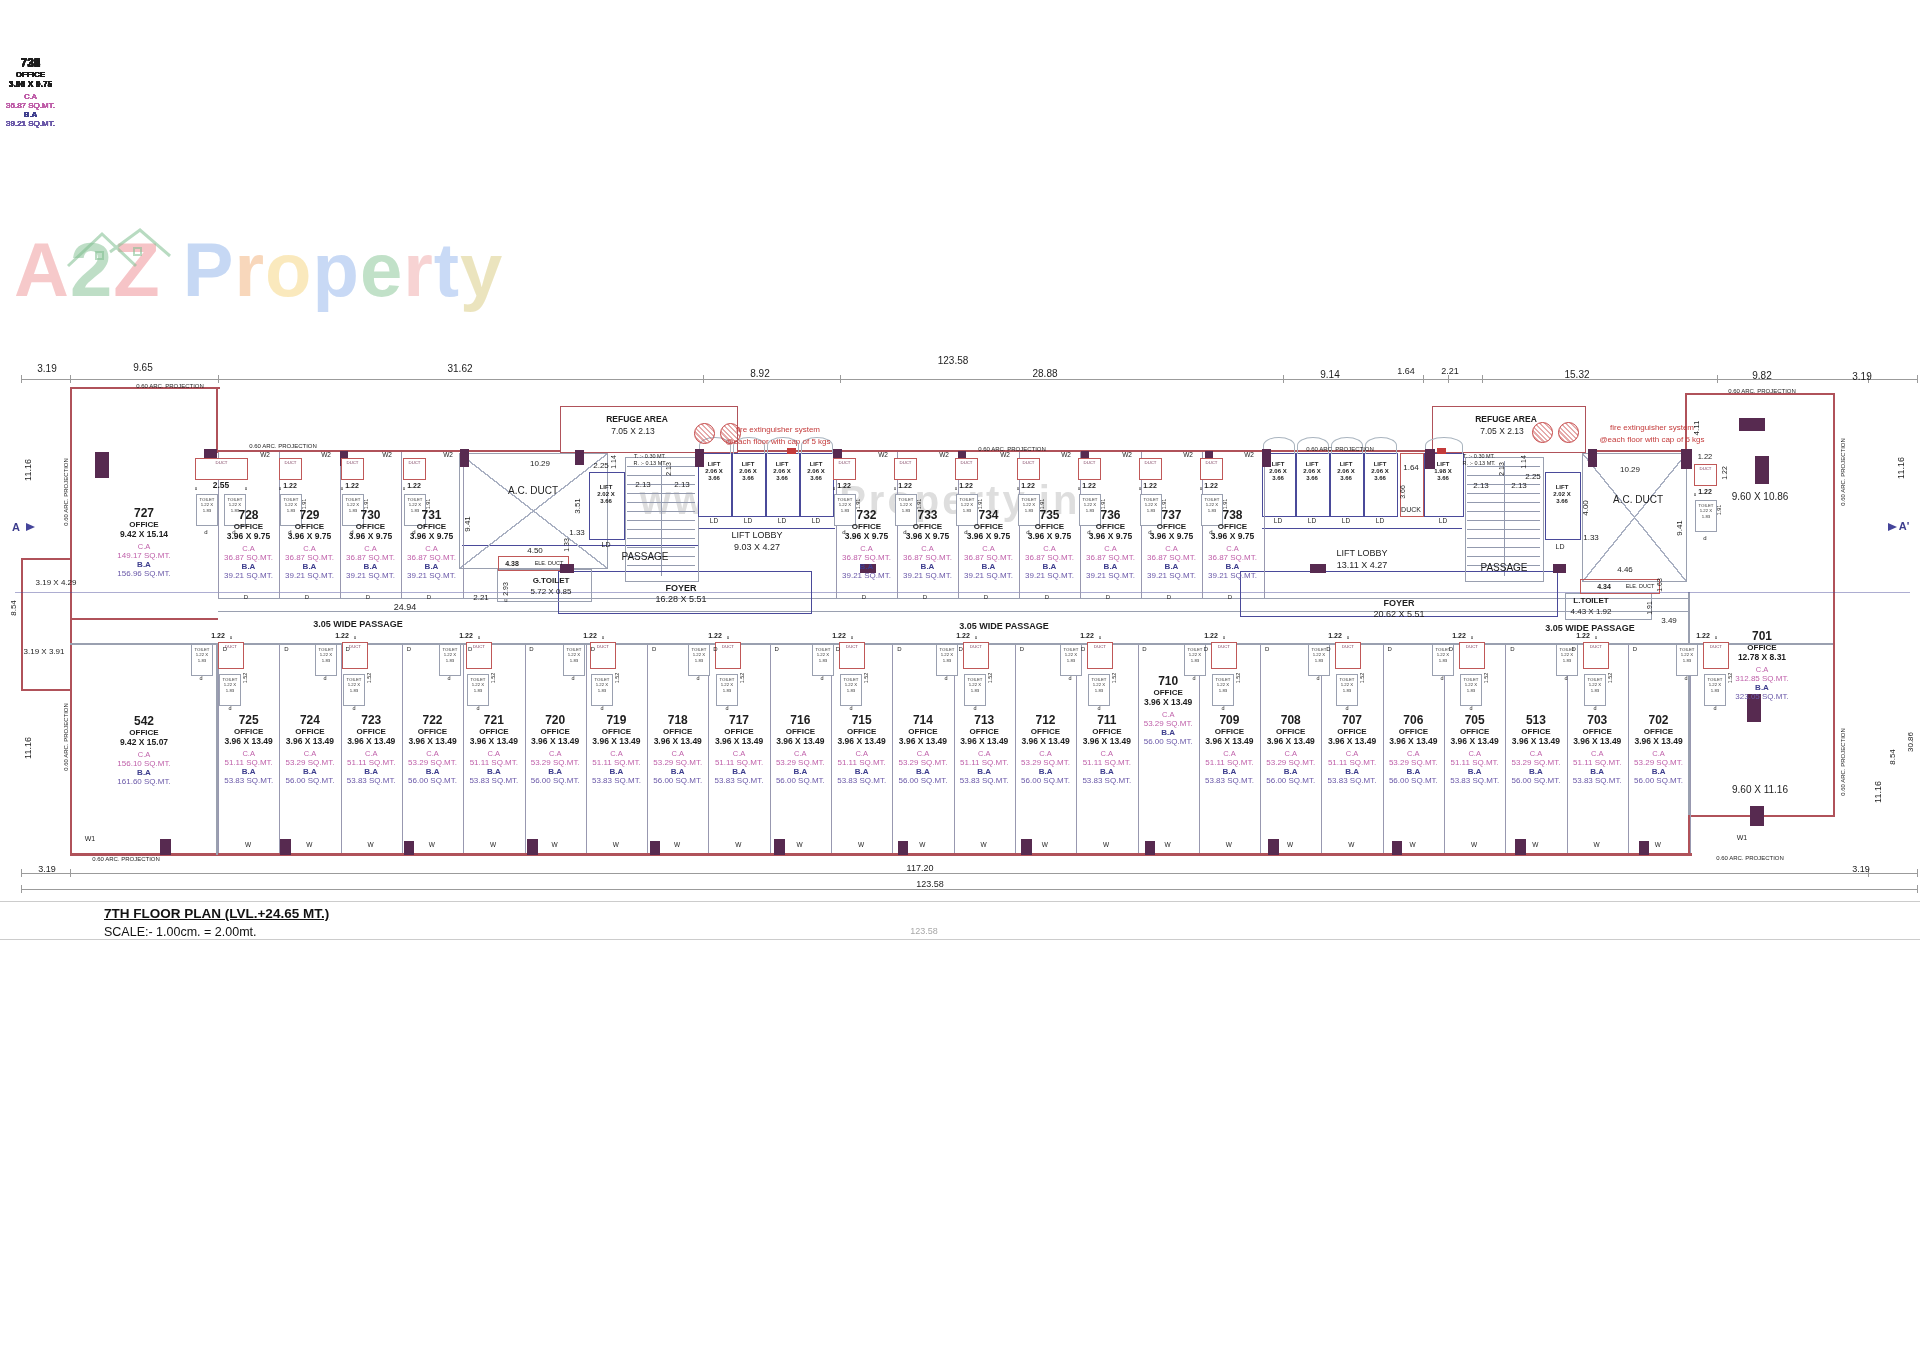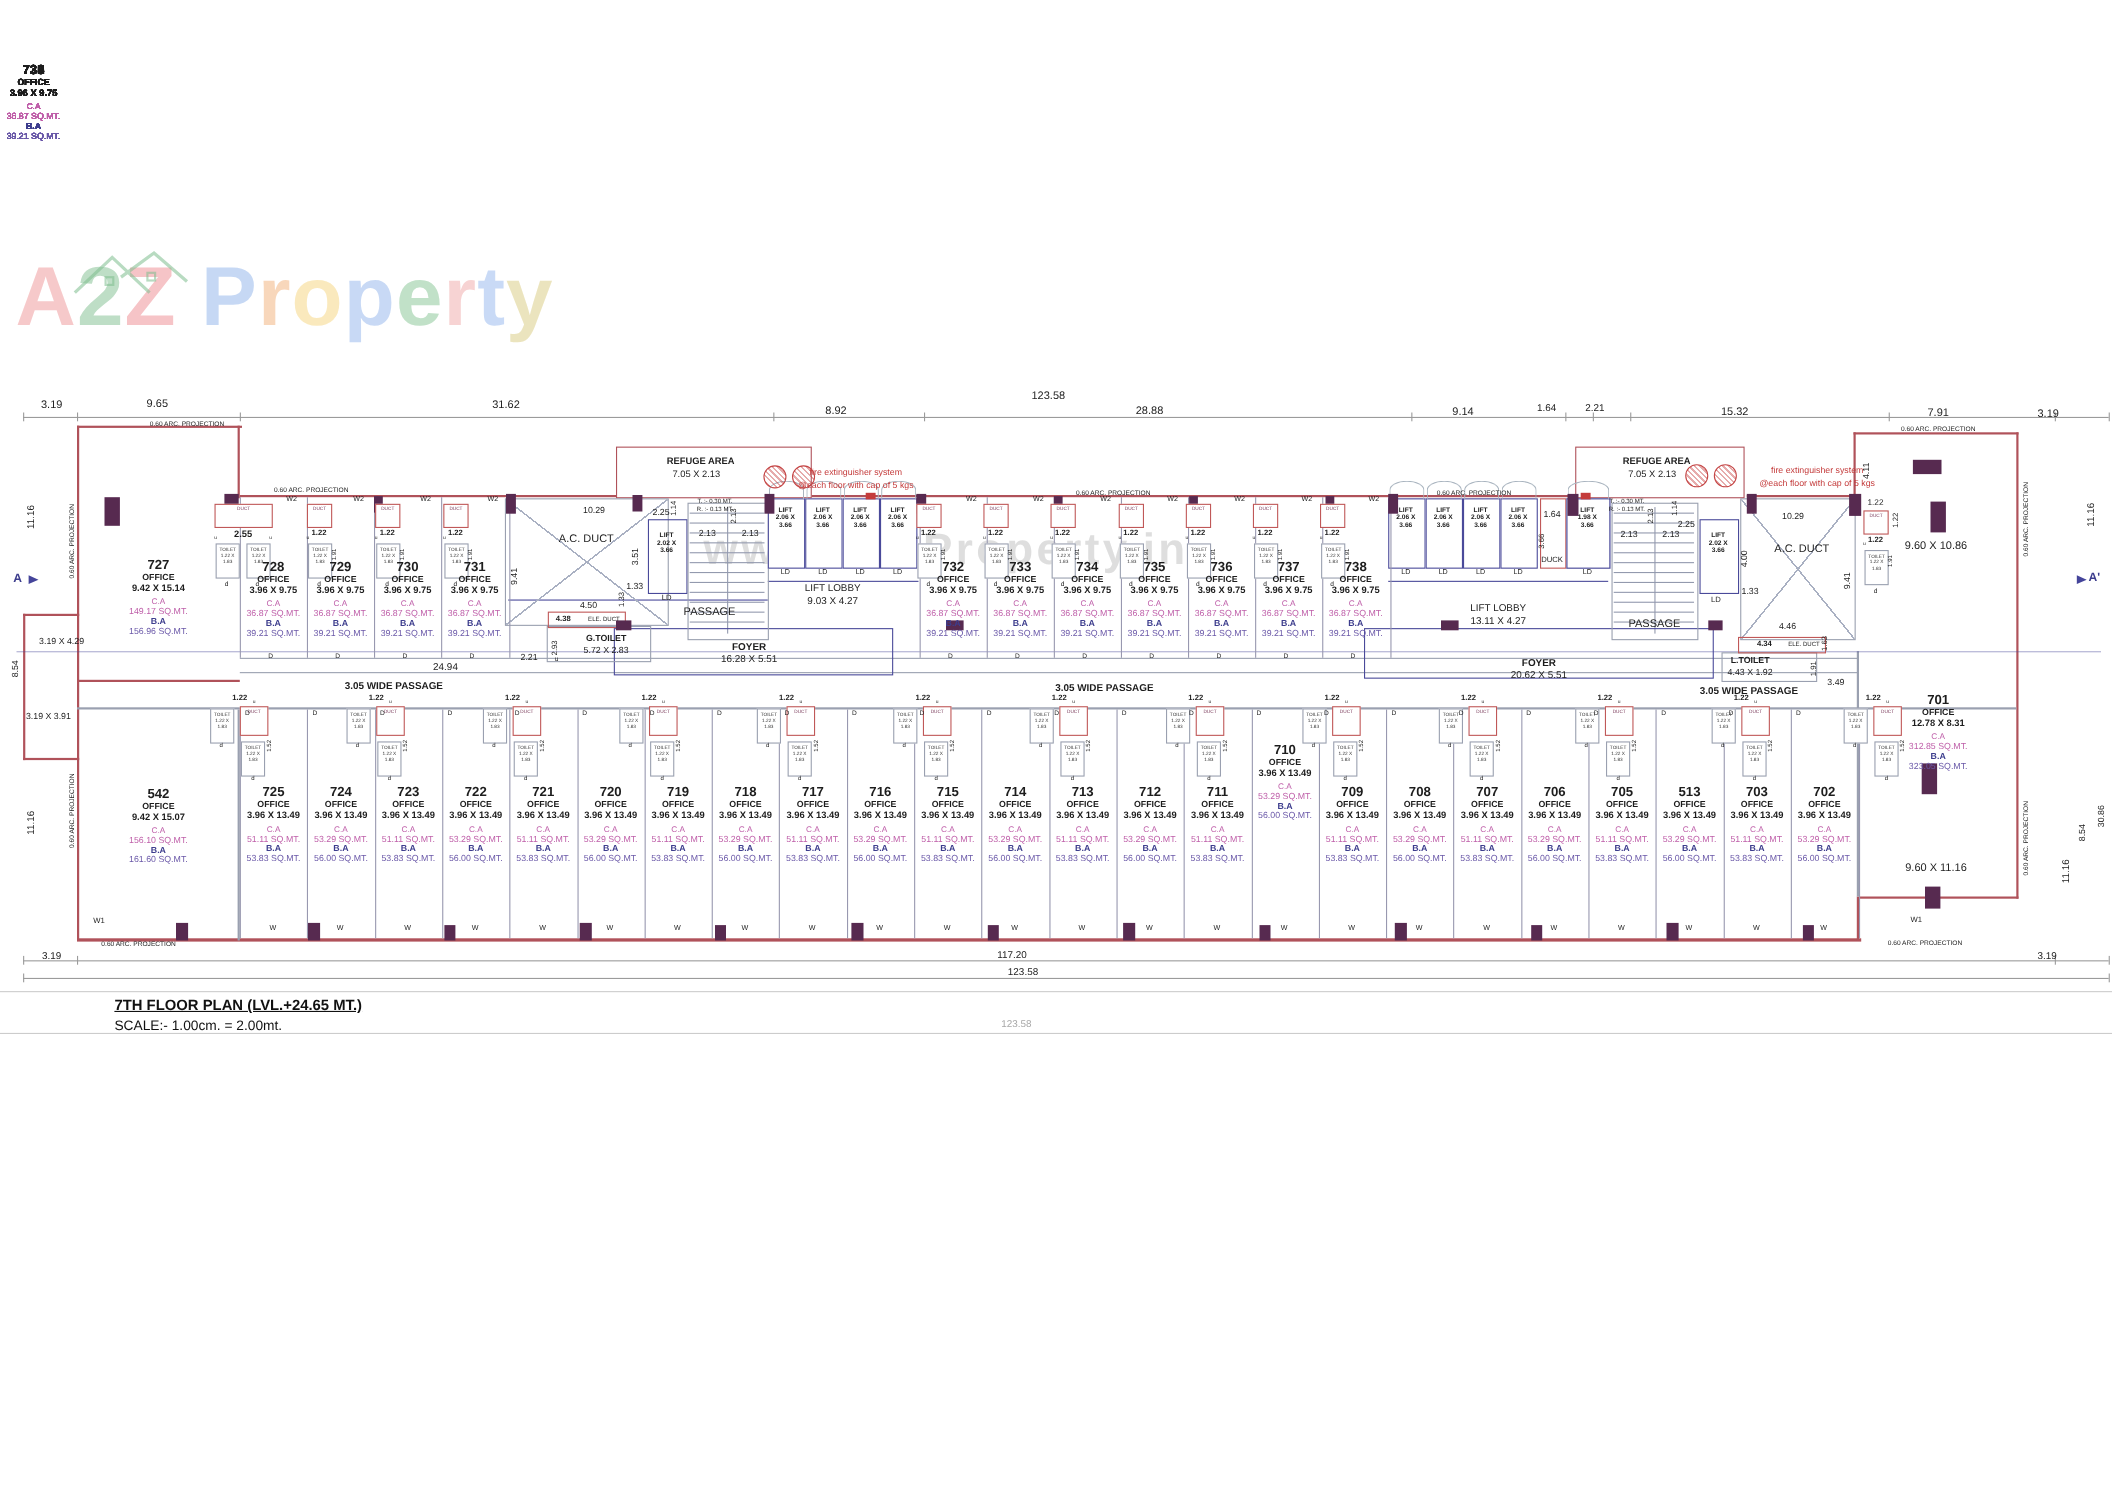--- a/index.html
+++ b/index.html
@@ -197,21 +197,21 @@
       <span class="ann" style="position: absolute; left: 47px; top: 369px; font-size: 10px; font-weight: normal;">3.19</span>
       <span class="ann" style="position: absolute; left: 143px; top: 368px; font-size: 10px; font-weight: normal;">9.65</span>
       <span class="ann" style="position: absolute; left: 460px; top: 369px; font-size: 10px; font-weight: normal;">31.62</span>
       <span class="ann" style="position: absolute; left: 760px; top: 374px; font-size: 10px; font-weight: normal;">8.92</span>
       <span class="ann" style="position: absolute; left: 953px; top: 361px; font-size: 10px; font-weight: normal;">123.58</span>
       <span class="ann" style="position: absolute; left: 1045px; top: 374px; font-size: 10px; font-weight: normal;">28.88</span>
       <span class="ann" style="position: absolute; left: 1330px; top: 375px; font-size: 10px; font-weight: normal;">9.14</span>
       <span class="ann" style="position: absolute; left: 1406px; top: 371px; font-size: 9px; font-weight: normal;">1.64</span>
       <span class="ann" style="position: absolute; left: 1450px; top: 371px; font-size: 9px; font-weight: normal;">2.21</span>
       <span class="ann" style="position: absolute; left: 1577px; top: 375px; font-size: 10px; font-weight: normal;">15.32</span>
-      <span class="ann" style="position: absolute; left: 1762px; top: 376px; font-size: 10px; font-weight: normal;">7.91</span>
+      <span class="ann" style="position: absolute; left: 1762px; top: 376px; font-size: 10px; font-weight: normal;">9.82</span>
       <span class="ann" style="position: absolute; left: 1862px; top: 377px; font-size: 10px; font-weight: normal;">3.19</span>
       <span class="ann" style="position: absolute; left: 170px; top: 386px; font-size: 6px; font-weight: normal;">0.60 ARC. PROJECTION</span>
       <span class="ann" style="position: absolute; left: 283px; top: 446px; font-size: 6px; font-weight: normal;">0.60 ARC. PROJECTION</span>
       <span class="ann" style="position: absolute; left: 1012px; top: 449px; font-size: 6px; font-weight: normal;">0.60 ARC. PROJECTION</span>
       <span class="ann" style="position: absolute; left: 1340px; top: 449px; font-size: 6px; font-weight: normal;">0.60 ARC. PROJECTION</span>
       <span class="ann" style="position: absolute; left: 1762px; top: 391px; font-size: 6px; font-weight: normal;">0.60 ARC. PROJECTION</span>
       <span class="ann" style="position: absolute; left: 126px; top: 859px; font-size: 6px; font-weight: normal;">0.60 ARC. PROJECTION</span>
       <span class="ann" style="position: absolute; left: 1750px; top: 858px; font-size: 6px; font-weight: normal;">0.60 ARC. PROJECTION</span>
       <span class="ann rot" style="position: absolute; left: 66px; top: 492px; font-size: 6px; font-weight: normal;">0.60 ARC. PROJECTION</span>
       <span class="ann rot" style="position: absolute; left: 66px; top: 737px; font-size: 6px; font-weight: normal;">0.60 ARC. PROJECTION</span>
@@ -250,21 +250,21 @@
       <span class="ann rot" style="position: absolute; left: 613px; top: 462px; font-size: 7px; font-weight: normal;">1.14</span>
       <span class="ann" style="position: absolute; left: 650px; top: 457px; font-size: 5.5px; font-weight: normal;">T. :- 0.30 MT.</span>
       <span class="ann" style="position: absolute; left: 650px; top: 464px; font-size: 5.5px; font-weight: normal;">R. :- 0.13 MT.</span>
       <span class="ann" style="position: absolute; left: 643px; top: 485px; font-size: 8px; font-weight: normal;">2.13</span>
       <span class="ann" style="position: absolute; left: 682px; top: 485px; font-size: 8px; font-weight: normal;">2.13</span>
       <span class="ann rot" style="position: absolute; left: 668px; top: 469px; font-size: 7px; font-weight: normal;">2.13</span>
       <span class="ann" style="position: absolute; left: 535px; top: 551px; font-size: 8px; font-weight: normal;">4.50</span>
       <span class="ann" style="position: absolute; left: 512px; top: 563px; font-size: 7px; font-weight: bold;">4.38</span>
       <span class="ann" style="position: absolute; left: 549px; top: 564px; font-size: 5.5px; font-weight: normal;">ELE. DUCT</span>
       <span class="ann" style="position: absolute; left: 551px; top: 581px; font-size: 8px; font-weight: bold;">G.TOILET</span>
-      <span class="ann" style="position: absolute; left: 551px; top: 592px; font-size: 8px; font-weight: normal;">5.72 X 2.83</span>
+      <span class="ann" style="position: absolute; left: 551px; top: 592px; font-size: 8px; font-weight: normal;">5.72 X 0.85</span>
       <span class="ann rot" style="position: absolute; left: 505px; top: 589px; font-size: 7px; font-weight: normal;">2.93</span>
       <span class="ann" style="position: absolute; left: 481px; top: 598px; font-size: 8px; font-weight: normal;">2.21</span>
       <span class="ann rot" style="position: absolute; left: 566px; top: 545px; font-size: 7px; font-weight: normal;">1.33</span>
       <span class="ann" style="position: absolute; left: 645px; top: 557px; font-size: 10px; font-weight: normal;">PASSAGE</span>
       <span class="ann" style="position: absolute; left: 681px; top: 588px; font-size: 9px; font-weight: bold;">FOYER</span>
       <span class="ann" style="position: absolute; left: 681px; top: 599px; font-size: 9px; font-weight: normal;">16.28 X 5.51</span>
       <span class="ann" style="position: absolute; left: 757px; top: 535px; font-size: 9px; font-weight: normal;">LIFT LOBBY</span>
       <span class="ann" style="position: absolute; left: 757px; top: 547px; font-size: 9px; font-weight: normal;">9.03 X 4.27</span>
       <span class="ann" style="position: absolute; left: 405px; top: 607px; font-size: 9px; font-weight: normal;">24.94</span>
       <span class="ann" style="position: absolute; left: 358px; top: 624px; font-size: 9px; font-weight: bold;">3.05 WIDE PASSAGE</span>

